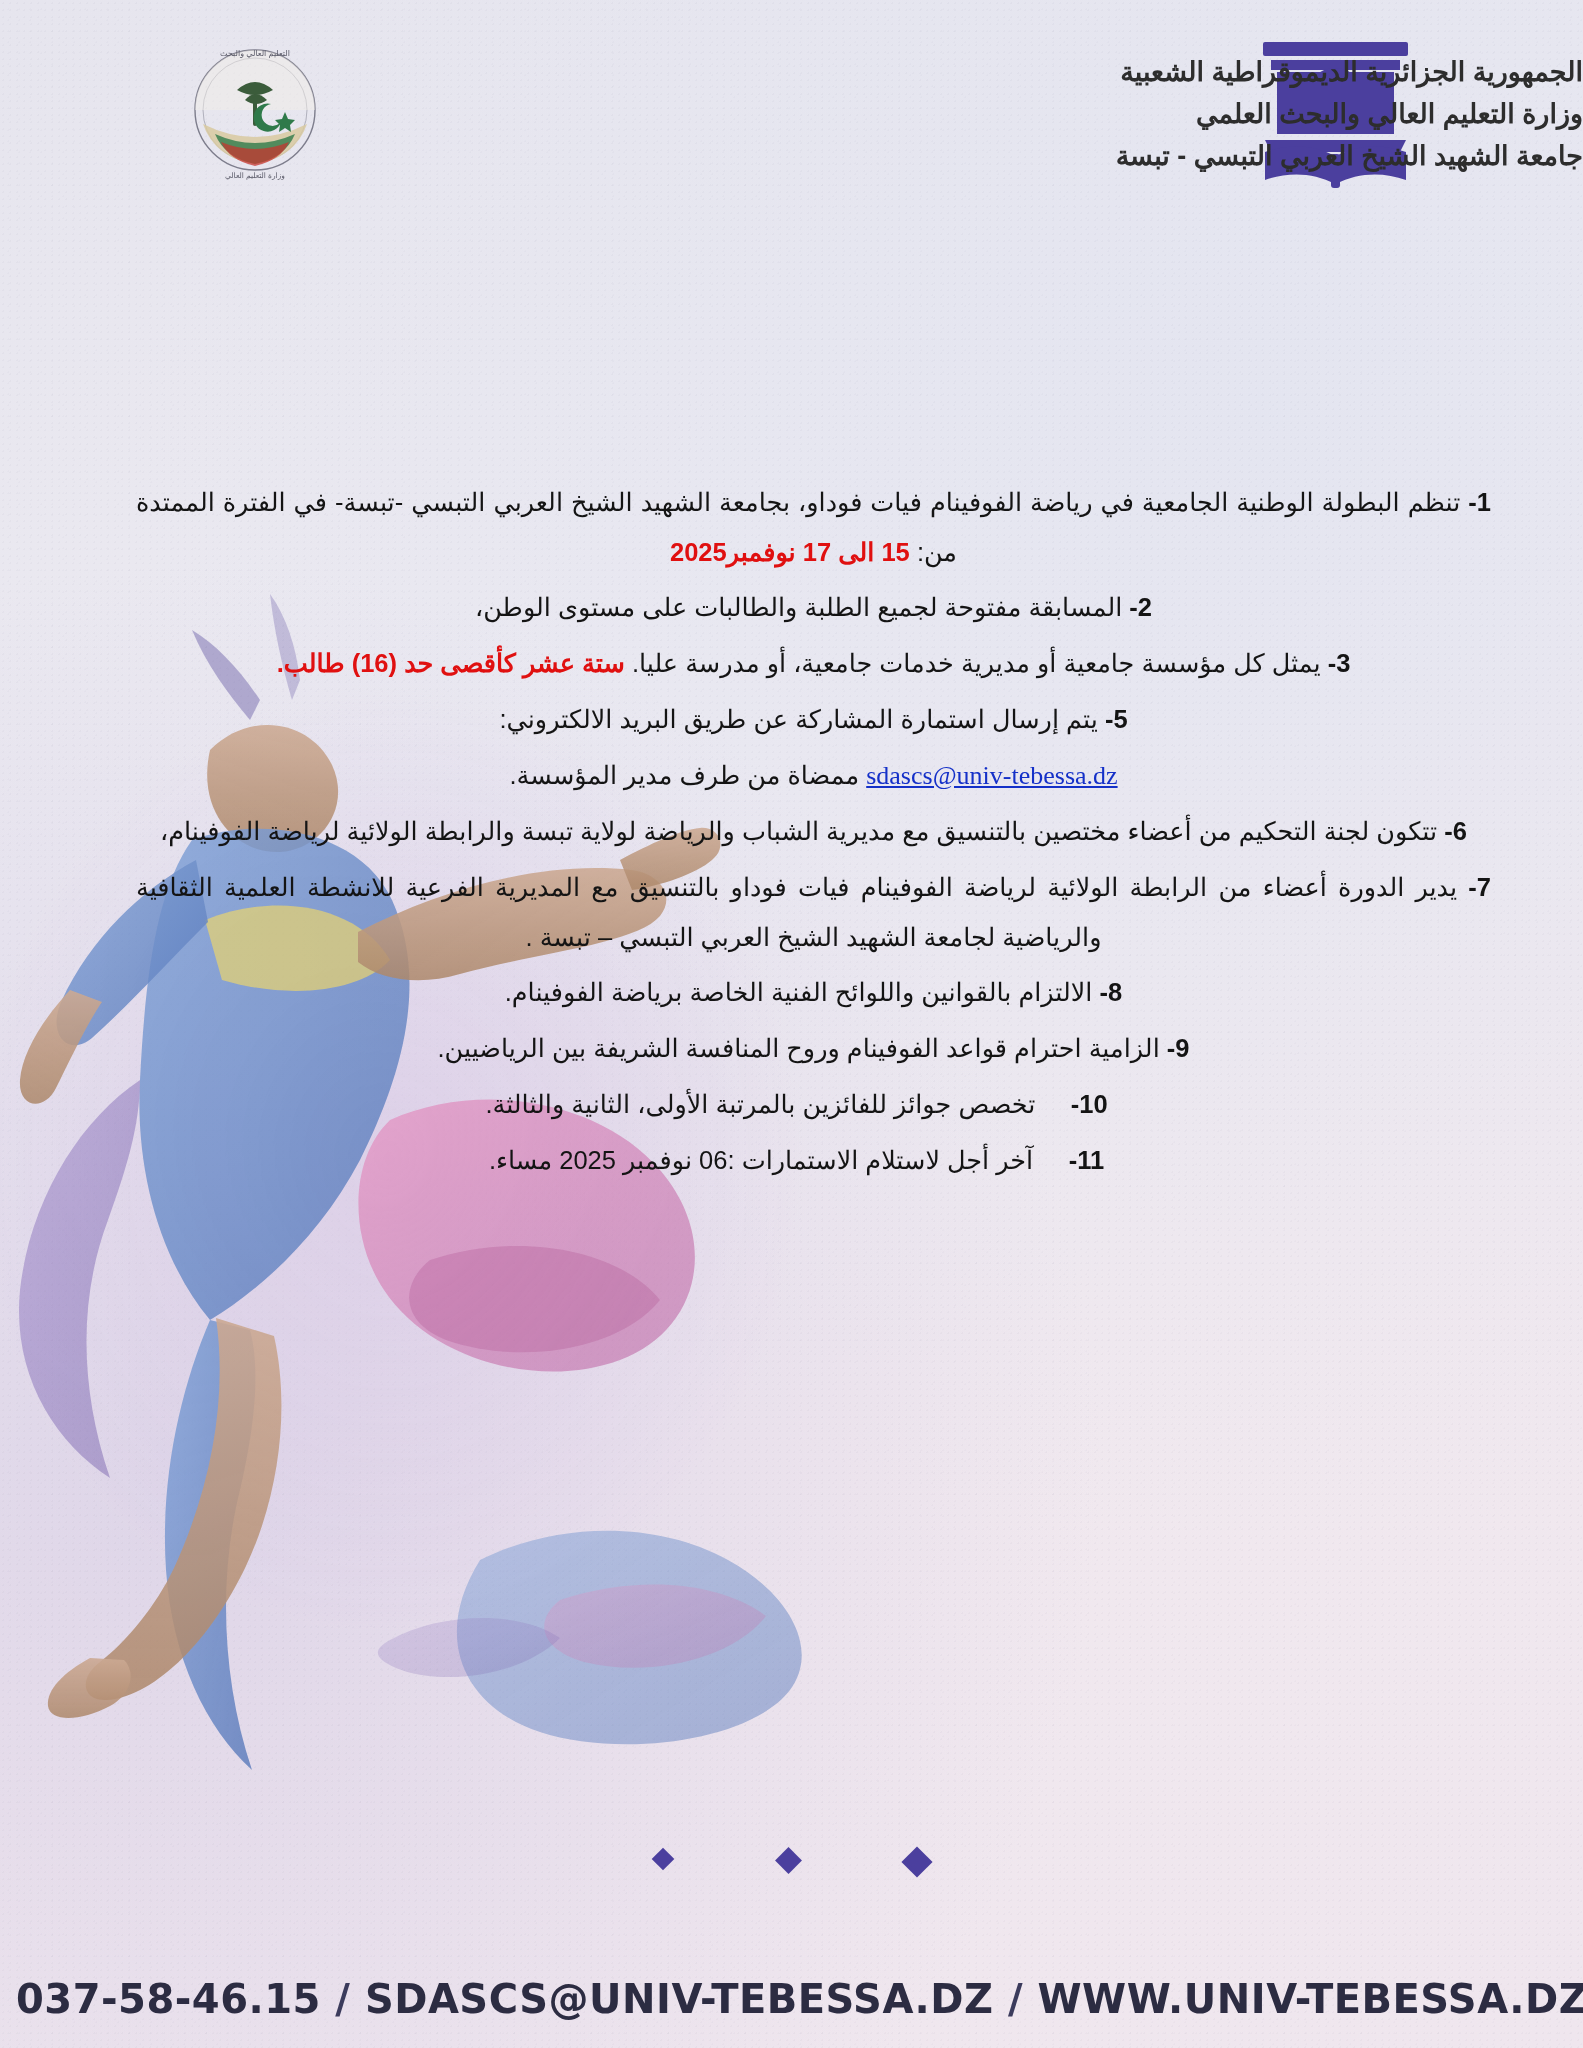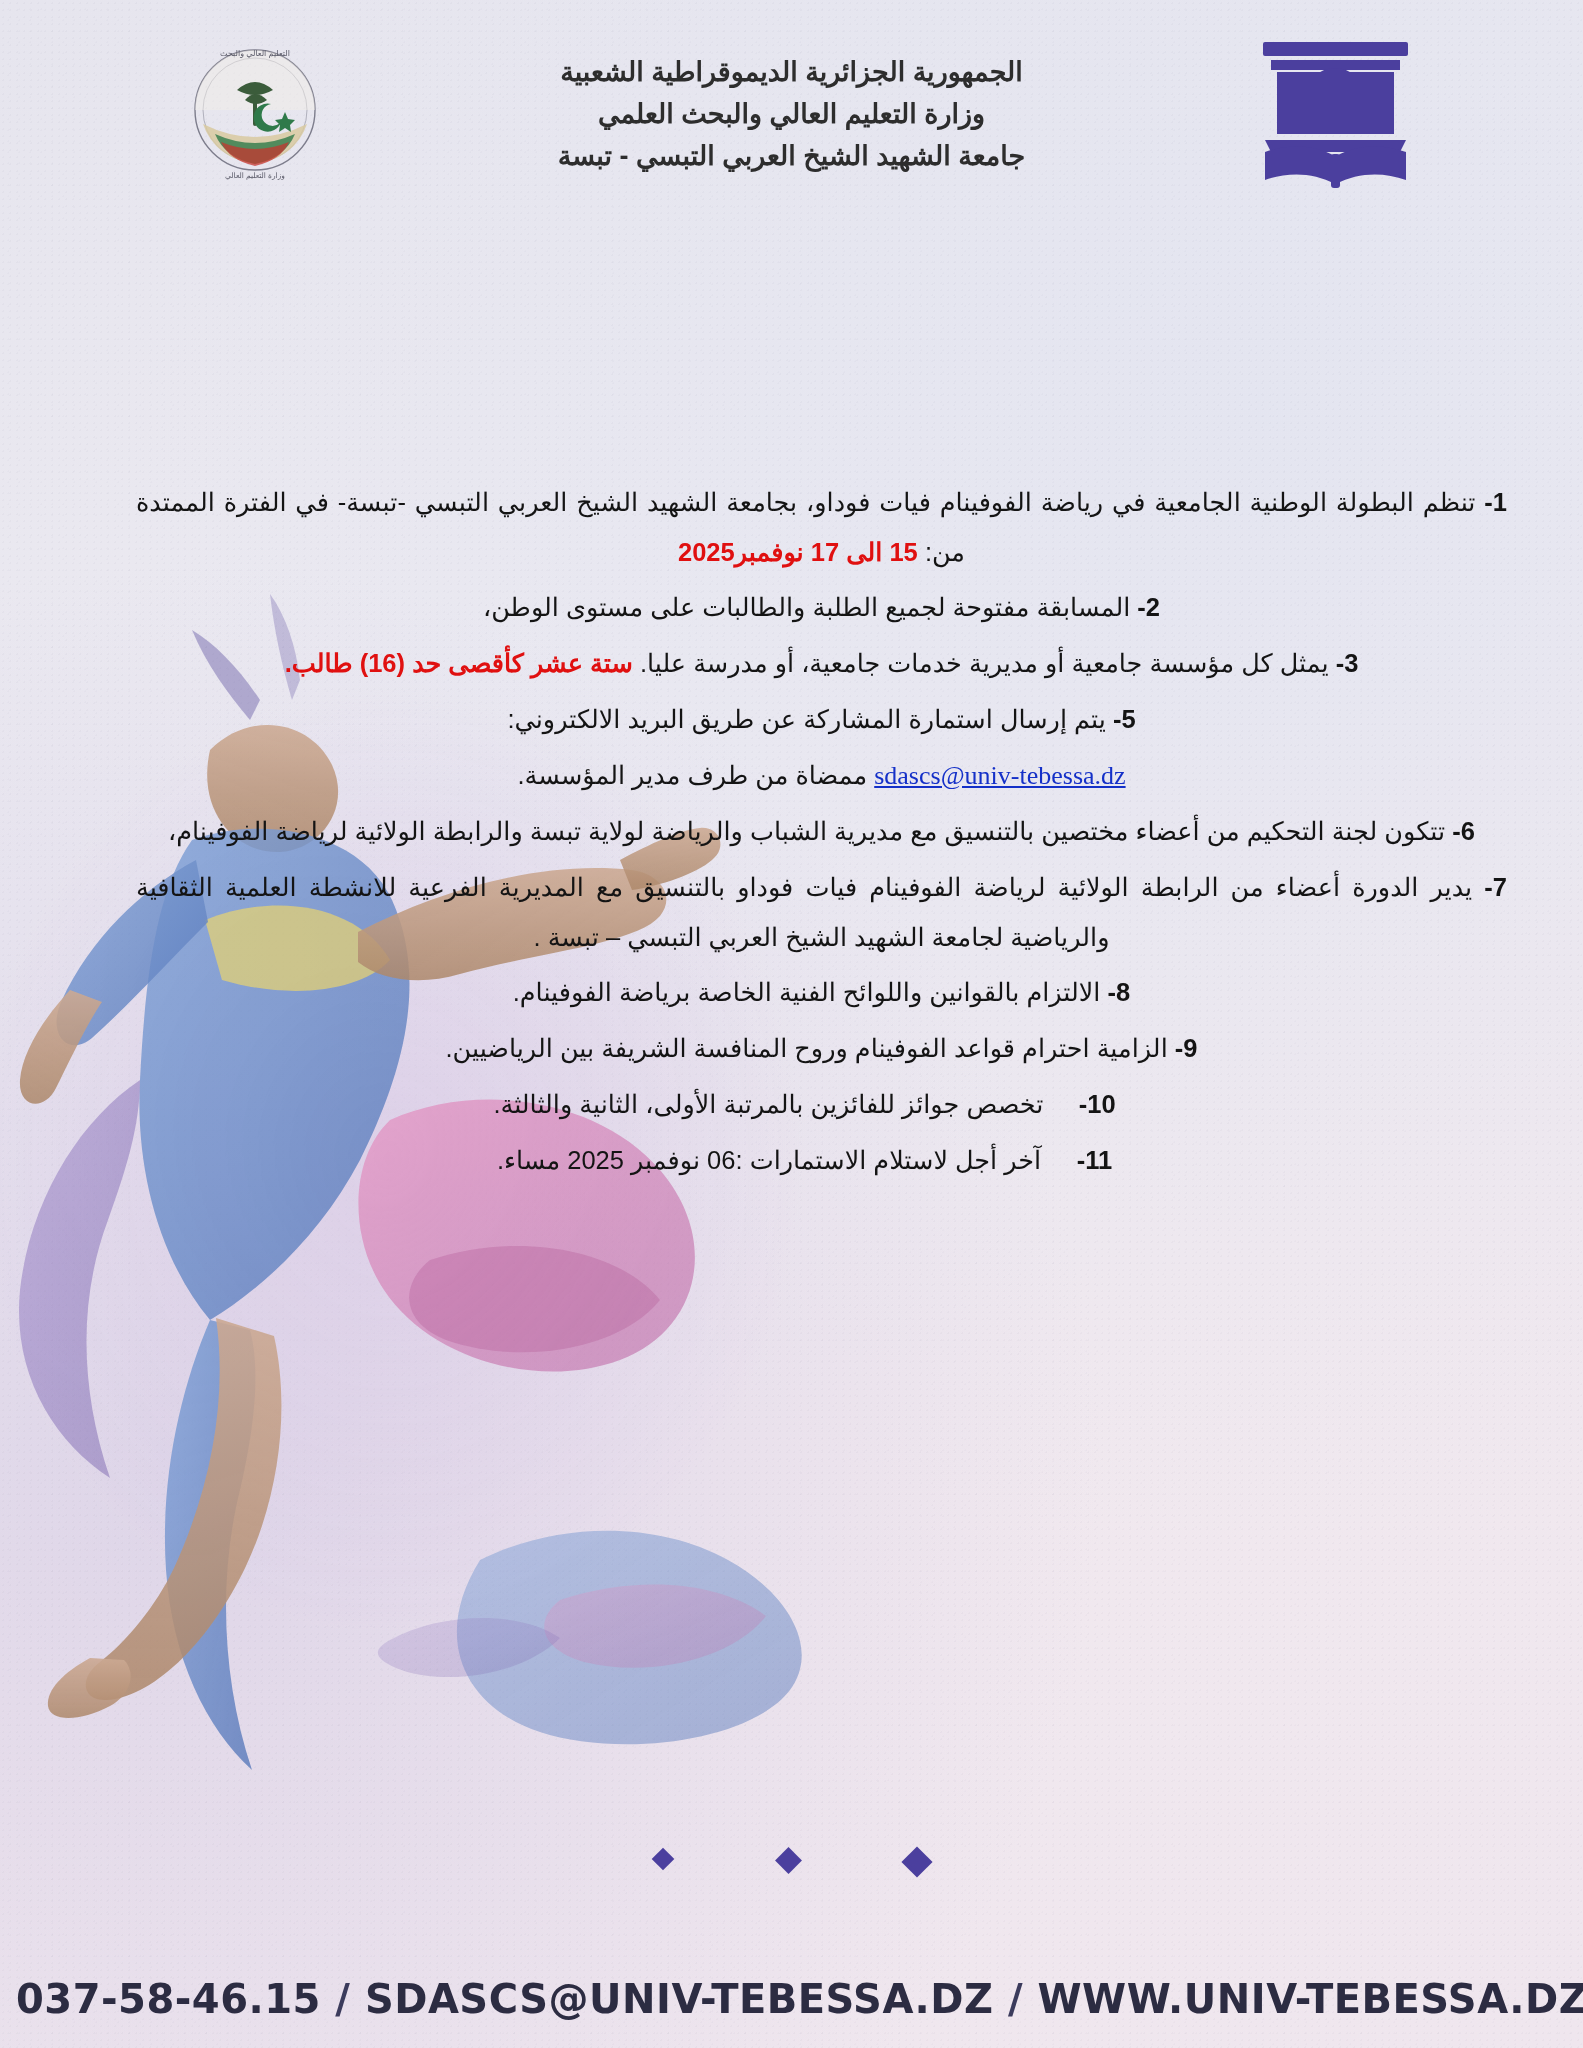--- a/index.html
+++ b/index.html
@@ -60,21 +60,21 @@
     top: 24px;
     left: 0;
     right: 0;
     text-align: center;
     font-weight: bold;
     font-size: 27px;
     line-height: 1.55;
     color: #2d2d2d;
     letter-spacing: 0px;
   }
-  .header-title div { white-space: nowrap; }
+  .header-title div { white-space: nowrap; text-align: right; }
 
   .logo-univ {
     position: absolute;
     right: 165px;
     top: 8px;
     width: 165px;
     height: 160px;
   }
   .logo-ministry {
     position: absolute;
@@ -95,21 +95,21 @@
     font-weight: bold;
     color: #1c1c1c;
     font-family: "DejaVu Sans", sans-serif;
     letter-spacing: -1px;
   }
 
   
   .content {
     position: absolute;
     top: 478px;
-    right: 76px;
+    right: 92px;
     left: 92px;
     color: #141414;
     margin-left: 44px;
   }
   .item {
     font-size: 25.5px;
     line-height: 1.95;
     margin-bottom: 6px;
     text-align: justify;
     text-align-last: center;

